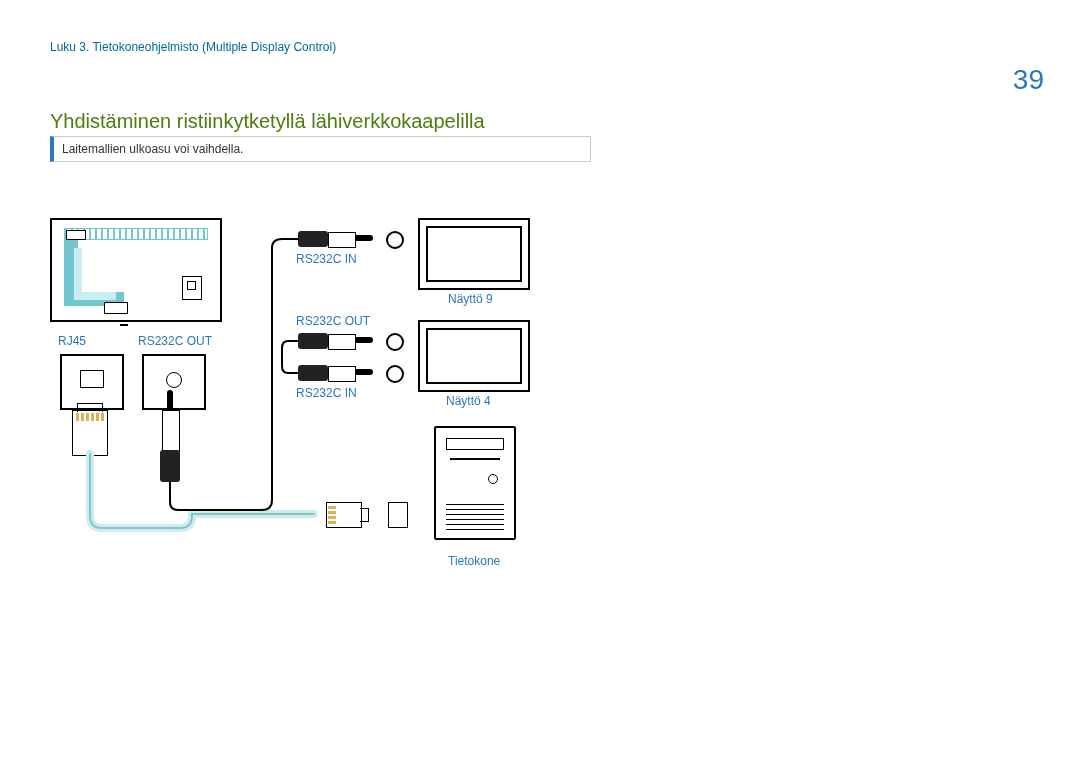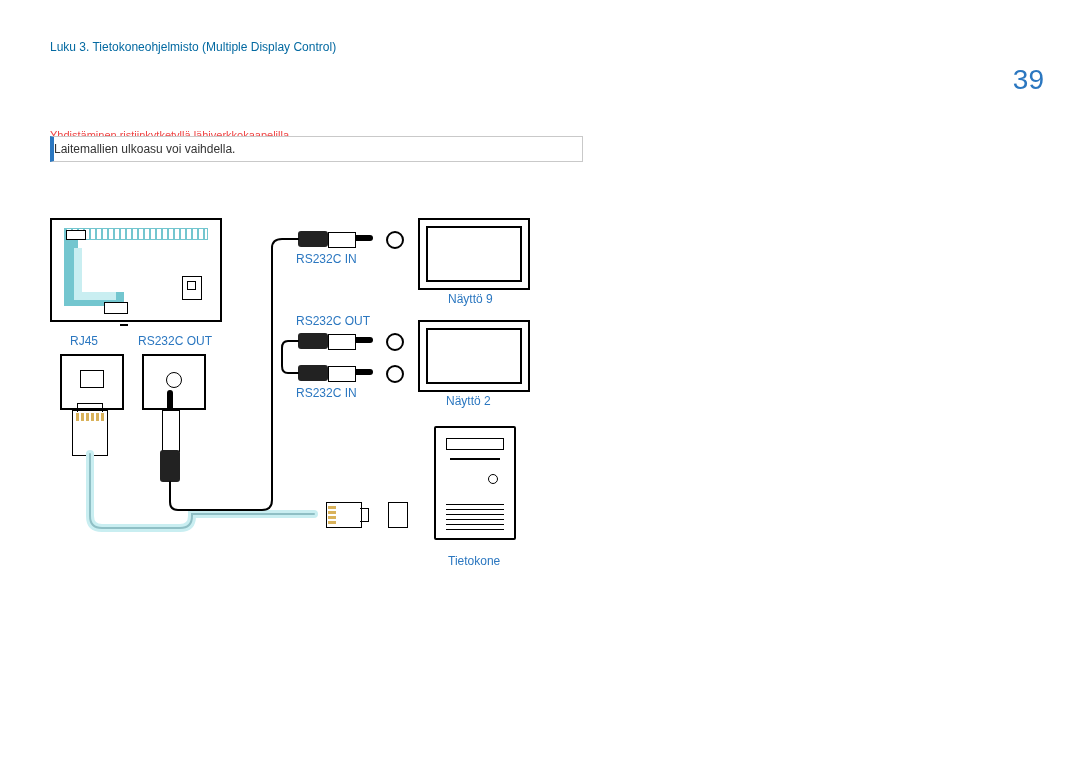--- a/index.html
+++ b/index.html
@@ -28,36 +28,35 @@
     font-size: 28px;
     color: #2b77c0;
     font-weight: 400;
     margin-top: 40px;
   }
 
   .section-title {
     position: absolute;
     top: 110px;
     left: 50px;
-    font-size: 11px;
-    color: #ef4444;
-    margin-top: 19px;
+    font-size: 20px;
+    color: #4d7c0f;
   }
 
   .note-box {
     position: absolute;
     top: 136px;
     left: 50px;
     width: 528px;
     height: 24px;
     border: 1px solid #c9c9c9;
     border-left: 4px solid #2b77c0;
     display: flex;
     align-items: center;
-    padding-left: 0;
+    padding-left: 8px;
     font-size: 12px;
     color: #333;
     background: #fff;
   }
 
   .body-text {
     position: absolute;
     top: 194px;
     left: 50px;
     font-size: 12px;
@@ -260,21 +259,21 @@
     <div class="device-panel">
       <div class="dp-top-strip"></div>
       <div class="dp-l-shape-outer"></div>
       <div class="dp-l-shape-inner"></div>
       <div class="dp-small-box1"></div>
       <div class="dp-small-box2"></div>
       <div class="dp-switch"></div>
       <div class="dp-stand"></div>
     </div>
 
-    <span class="lbl" style="top:116px; left:20px;">RJ45</span>
+    <span class="lbl" style="top:116px; left:8px;">RJ45</span>
     <span class="lbl" style="top:116px; left:88px;">RS232C OUT</span>
 
     <div class="port-box rj45-port">
       <div class="inner-jack"></div>
     </div>
     <div class="port-box rs232-port">
       <div class="inner-circle"></div>
     </div>
 
     <div class="rj45-plug">
@@ -307,21 +306,21 @@
         <div class="body"></div>
         <div class="tip"></div>
     </div>
     <div class="ring-o" style="top:147px; left:336px;"></div>
     <span class="lbl" style="top:168px; left:246px;">RS232C IN</span>
 
     <div class="monitor" style="top:0; left:368px;"></div>
     <span class="lbl" style="top:74px; left:398px;">Näyttö 9</span>
 
     <div class="monitor" style="top:102px; left:368px;"></div>
-    <span class="lbl" style="top:176px; left:396px;">Näyttö 2</span>
+    <span class="lbl" style="top:176px; left:396px;">Näyttö 4</span>
 
     <div class="pc" style="top:208px; left:384px;">
       <div class="drive"></div>
       <div class="slot"></div>
       <div class="btn"></div>
       <div class="vents"></div>
     </div>
     <span class="lbl" style="top:336px; left:398px;text-align:right;">Tietokone</span>
 
     <div class="rj45-h" style="top:282px; left:276px;">

